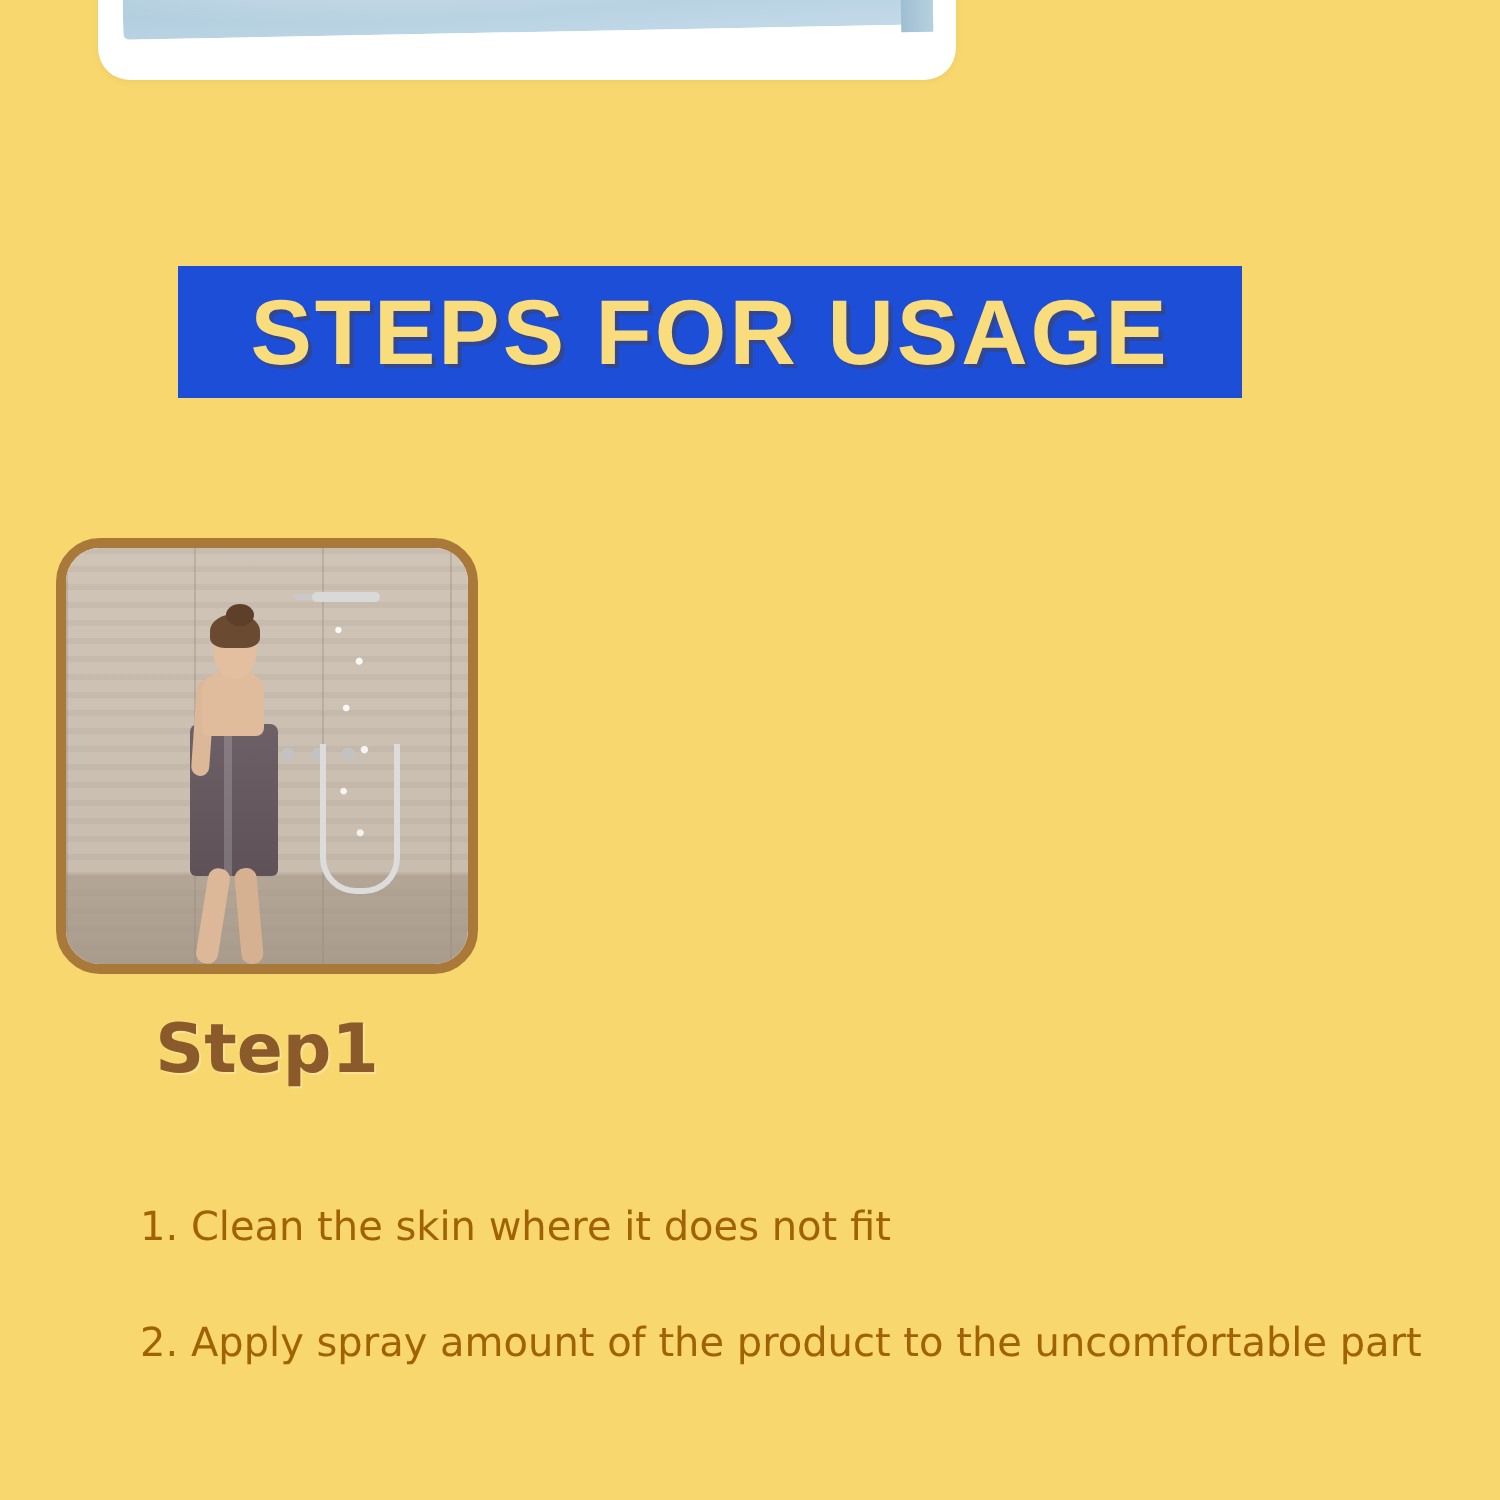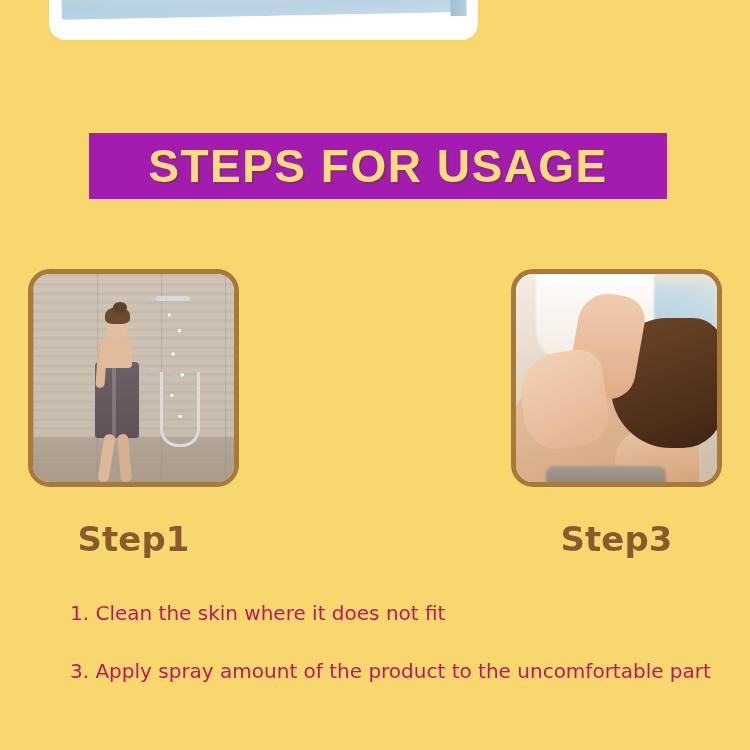--- a/index.html
+++ b/index.html
@@ -64,23 +64,23 @@
     height: 70px;
     background: linear-gradient(90deg, #9fbed2 0%, #b6d0e0 100%);
     transform: rotate(-1.1deg);
   }
 
   
   .title-banner {
     position: absolute;
     left: 89px;
     top: 133px;
-    width: 578px;
+    width: 532px;
     height: 66px;
-    background: #a21caf;
+    background: #1d4ed8;
     display: flex;
     align-items: center;
     justify-content: center;
   }
   .title-banner-text {
     font-family: "Liberation Sans", sans-serif;
     font-weight: bold;
     font-size: 46px;
     letter-spacing: 1.5px;
     color: #f9dc7c;
@@ -417,40 +417,40 @@
     bottom: -6px;
     width: 120px;
     height: 22px;
     background: linear-gradient(180deg, #a39a90 0%, #8d837a 100%);
     border-radius: 8px;
     filter: blur(1px);
   }
 
   
   .step-label {
-    margin-top: 32px;
+    margin-top: 18px;
     text-align: center;
     font-family: "DejaVu Sans", sans-serif;
     font-weight: bold;
     font-size: 34px;
     color: #8a5a2b;
     text-shadow: 1px 1px 0 rgba(255,255,255,0.25);
   }
 
   
   .instructions {
     position: absolute;
     left: 70px;
     top: 601px;
     width: 640px;
   }
   .instruction-item {
     font-family: "DejaVu Sans", sans-serif;
     font-size: 20px;
-    color: #be185d;
+    color: #a16207;
     margin-bottom: 34px;
     white-space: nowrap;
   }
 </style>
 </head>
 <body>
 
 <div class="product-card">
   <div class="product-photo">
     <svg class="product-photo-squiggles" viewBox="0 0 405 70" preserveAspectRatio="none">
@@ -492,35 +492,19 @@
         <div class="woman-hair"></div>
         <div class="woman-bun"></div>
         <div class="woman-leg-a"></div>
         <div class="woman-leg-b"></div>
       </div>
     </div>
     <div class="step-label">Step1</div>
   </div>
 
 
-  <div class="step-col">
-    <div class="step-card">
-      <div class="step-photo photo-massage">
-        <div class="massage-bg-blue"></div>
-        <div class="massage-shirt"></div>
-        <div class="massage-back"></div>
-        <div class="massage-neck"></div>
-        <div class="massage-hair"></div>
-        <div class="massage-bun"></div>
-        <div class="massage-hand-b"></div>
-        <div class="massage-hand-a"></div>
-        <div class="massage-towel"></div>
-      </div>
-    </div>
-    <div class="step-label">Step3</div>
-  </div>
 
 </div>
 
 <div class="instructions">
   <div class="instruction-item">1. Clean the skin where it does not fit</div>
-  <div class="instruction-item">3. Apply spray amount of the product to the uncomfortable part</div>
+  <div class="instruction-item">2. Apply spray amount of the product to the uncomfortable part</div>
 </div>
 
 </body></html>

